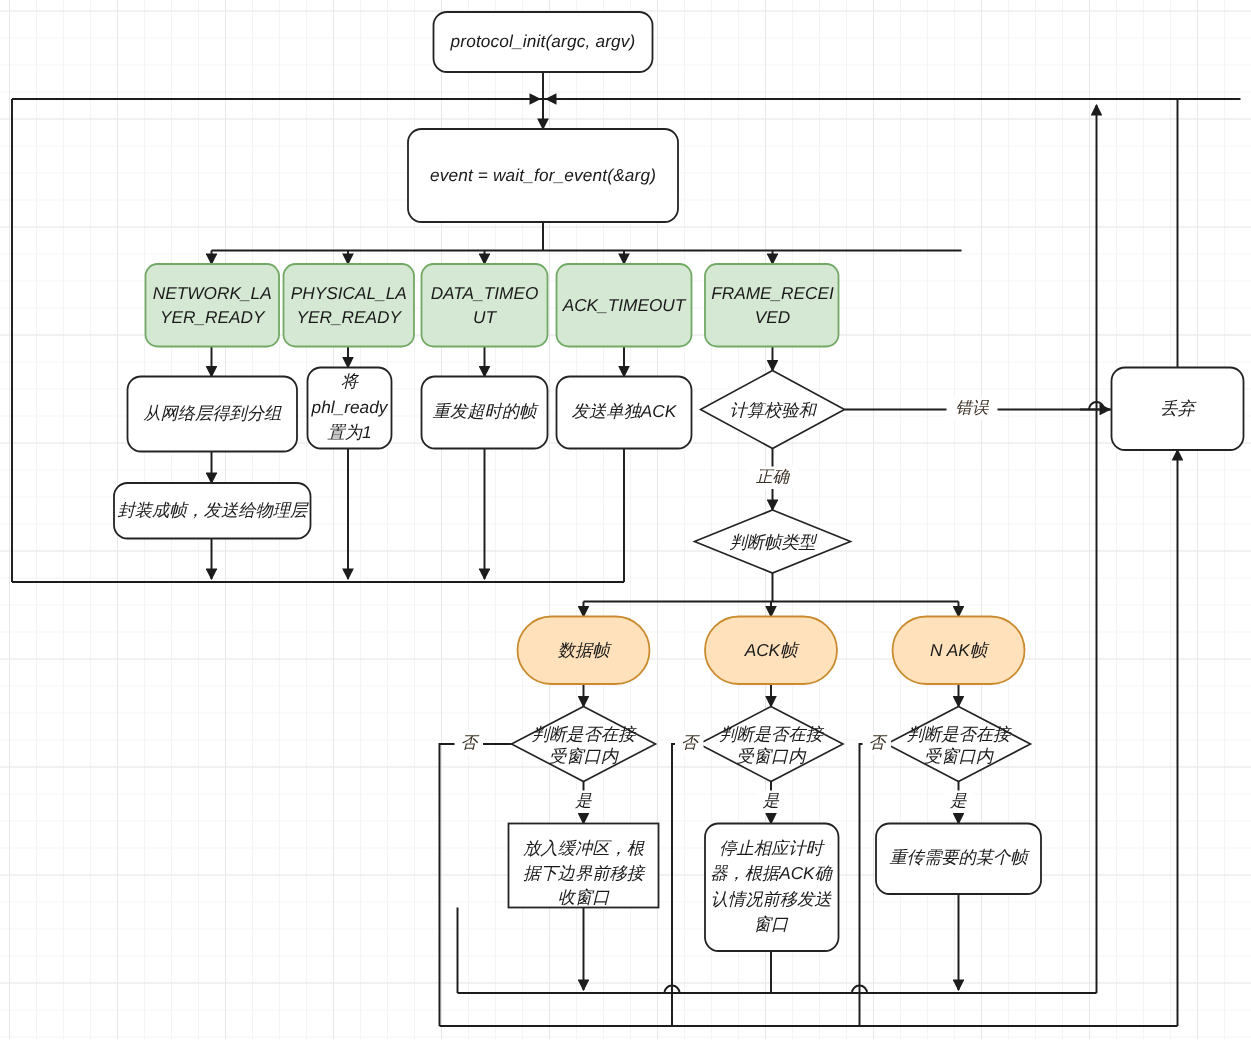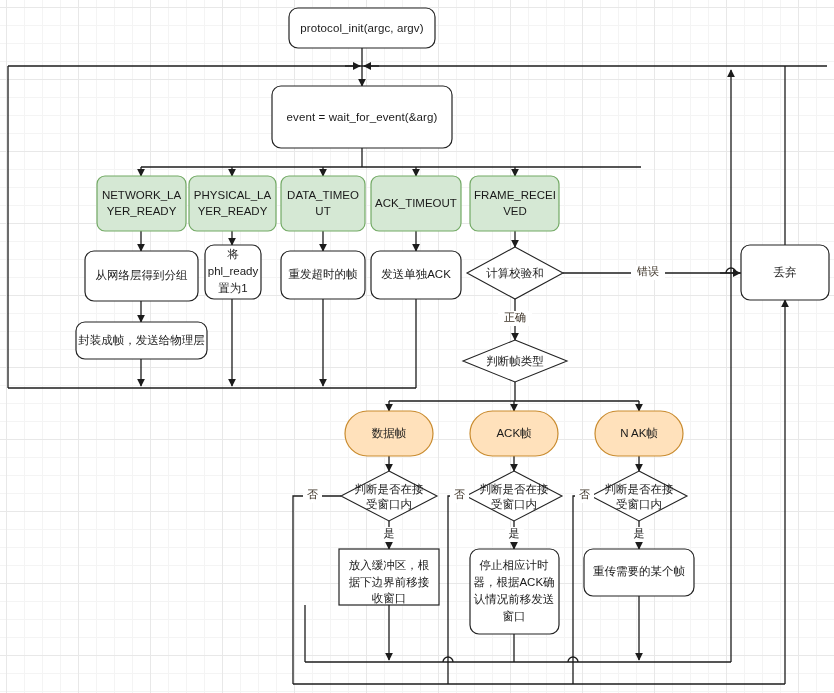--- a/index.html
+++ b/index.html
@@ -14,20 +14,21 @@
     overflow: hidden;
     background-color: #ffffff;
     background-image:
       linear-gradient(to right, #e8e8e8 1px, transparent 1px),
       linear-gradient(to bottom, #e8e8e8 1px, transparent 1px),
       linear-gradient(to right, #f4f4f4 1px, transparent 1px),
       linear-gradient(to bottom, #f4f4f4 1px, transparent 1px);
     background-size: 72px 72px, 72px 72px, 18px 18px, 18px 18px;
     background-position: 6px 7px, 6px 7px, 6px 7px, 6px 7px;
     font-family: "Liberation Sans", "DejaVu Sans", sans-serif;
+    font-style: italic;
   }
   svg.flow {
     position: absolute;
     left: 0; top: 0;
     width: 834px;
     height: 693px;
   }
   .shape-rect {
     fill: #ffffff;
     stroke: #232323;

